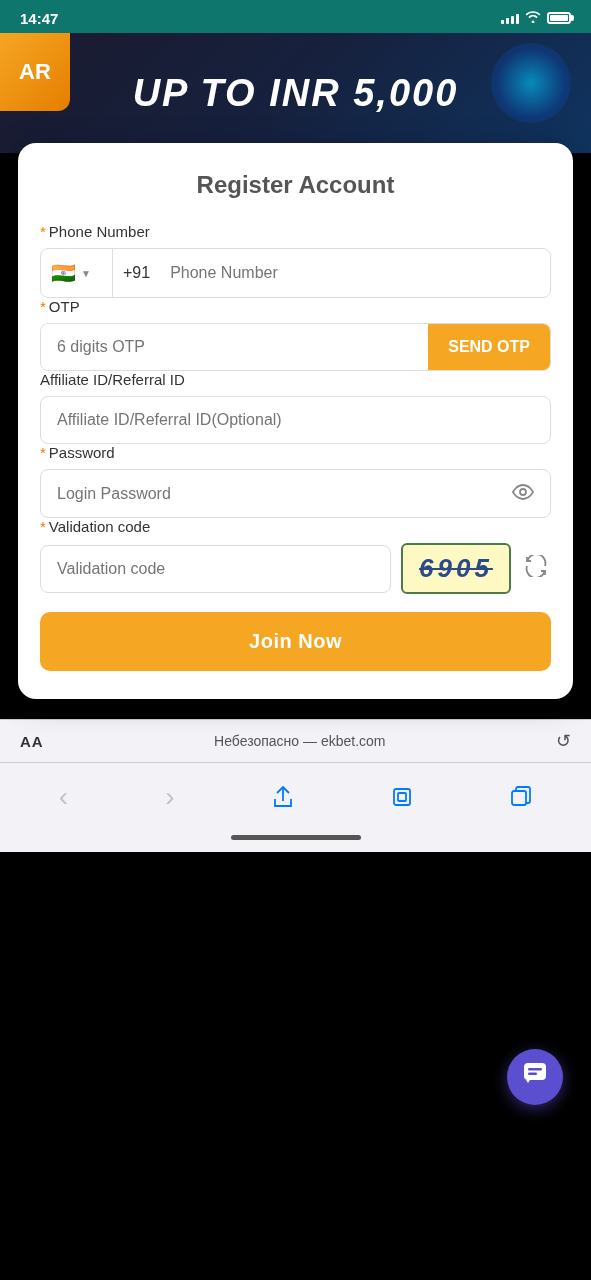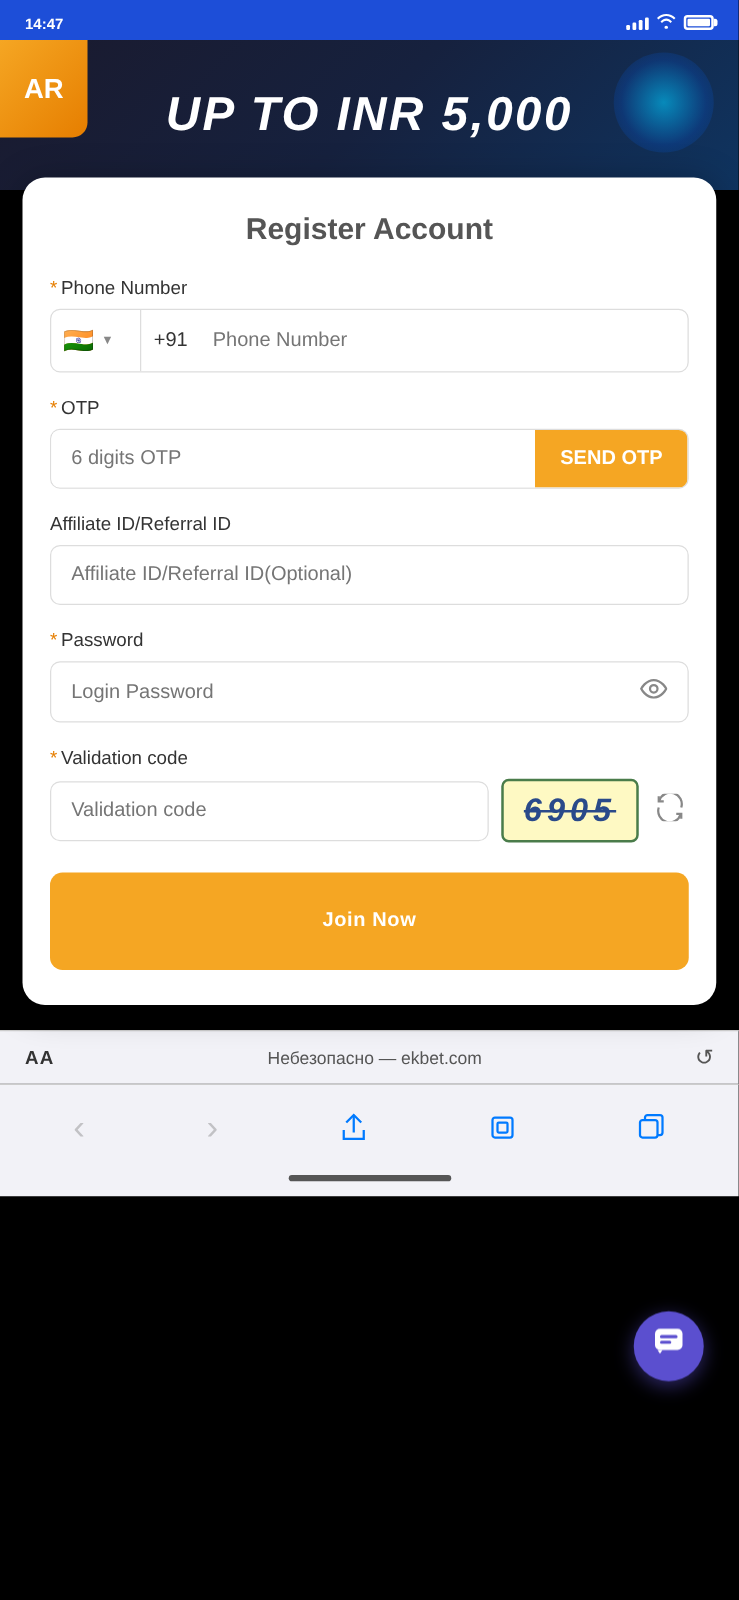--- a/index.html
+++ b/index.html
@@ -11,25 +11,25 @@
       background: #000;
       font-family: -apple-system, BlinkMacSystemFont, 'Helvetica Neue', Arial, sans-serif;
       position: relative;
       overflow-x: hidden;
     }
 
     
     .status-bar {
       display: flex;
       justify-content: space-between;
-      align-items: flex-end;
+      align-items: flex-start;
       padding: 10px 20px 6px 20px;
-      background: #1d4ed8;
-      color: #fff;
-      font-size: 12px;
+      background: #0f766e;
+      color: #fff;
+      font-size: 15px;
       font-weight: 600;
     }
     .status-right {
       display: flex;
       align-items: center;
       gap: 6px;
     }
     .signal-bars {
       display: flex;
       align-items: flex-end;
@@ -141,21 +141,20 @@
       font-size: 15px;
       color: #333;
       margin-bottom: 8px;
     }
     .field-label .required {
       color: #e67e00;
       margin-right: 3px;
     }
 
     .form-group {
-      margin-bottom: 20px;
     }
 
     .input-field {
       width: 100%;
       border: 1.5px solid #ddd;
       border-radius: 8px;
       padding: 14px 16px;
       font-size: 16px;
       color: #aaa;
       outline: none;
@@ -300,25 +299,25 @@
       padding: 4px;
     }
 
     
     .join-btn {
       width: 100%;
       background: #f5a623;
       color: #fff;
       border: none;
       border-radius: 10px;
-      padding: 30px;
-      font-size: 16px;
+      padding: 18px;
+      font-size: 20px;
       font-weight: 700;
       cursor: pointer;
-      margin-top: 4px;
+      margin-top: 18px;
       letter-spacing: 0.5px;
     }
 
     
     .chat-fab {
       position: fixed;
       bottom: 175px;
       right: 28px;
       width: 56px;
       height: 56px;

